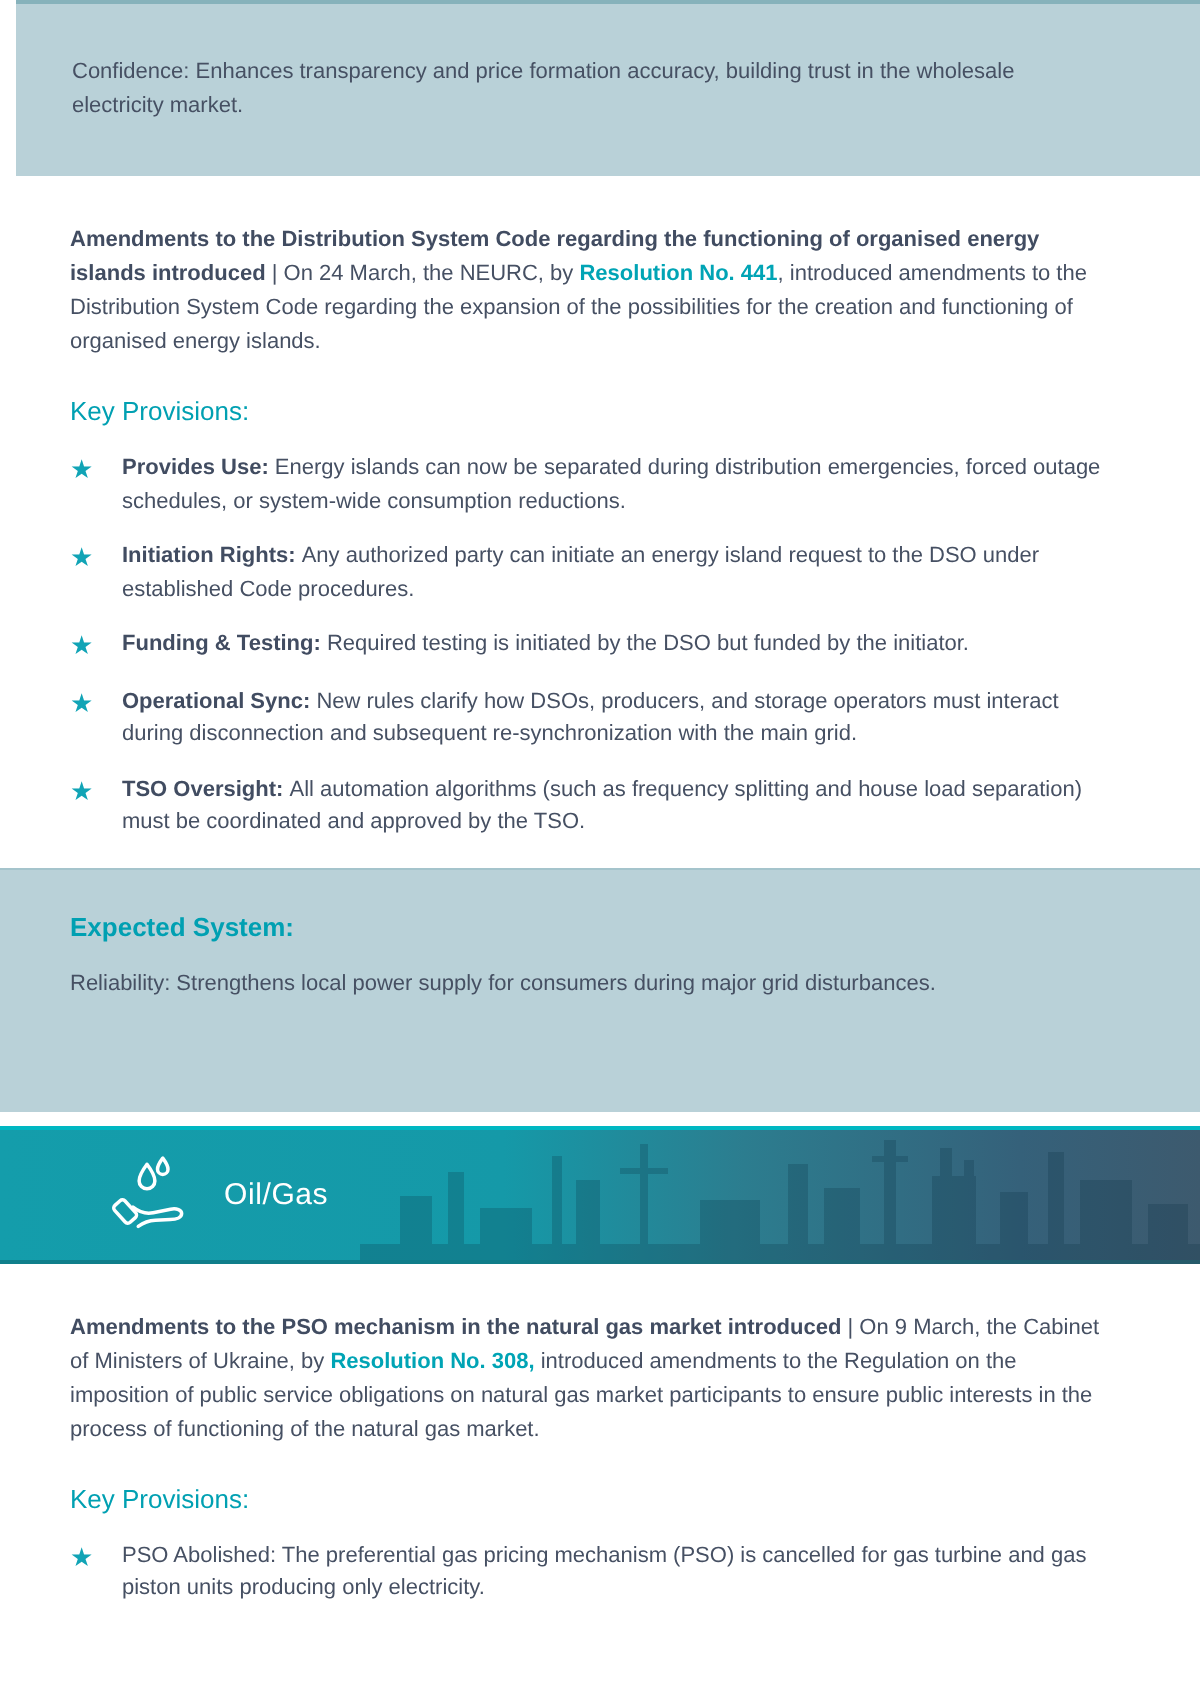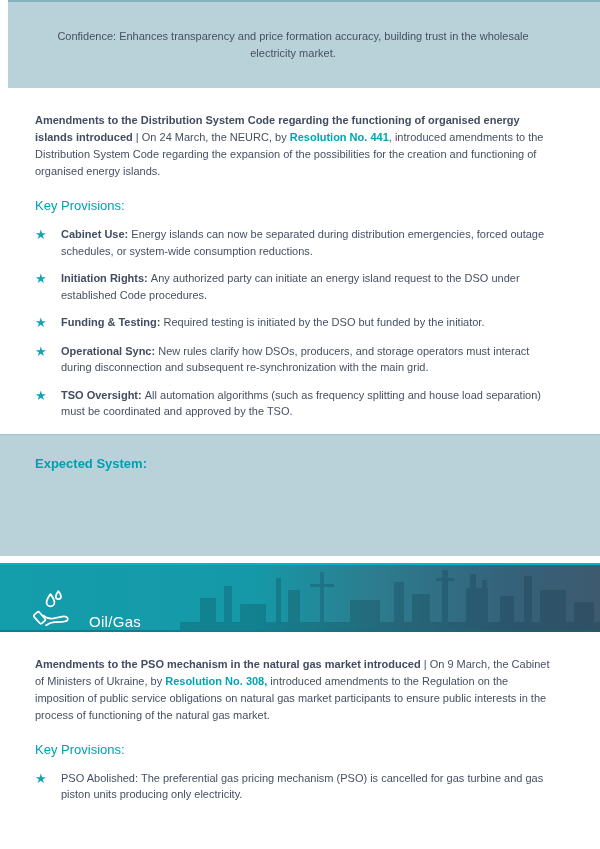--- a/index.html
+++ b/index.html
@@ -12,21 +12,20 @@
     position: relative;
   }
   .band {
     background: #b9d1d8;
   }
   .band-top {
     margin-left: 8px;
     height: 88px;
     border-top: 2px solid #86b2bb;
     padding: 26px 50px 0 28px;
-    text-align: center;
   }
   .band-top p {
     font-size: 11px;
     line-height: 17px;
     max-width: 515px;
     color: #465063;
   }
   .content {
     padding: 0 40px 0 35px;
     margin-top: 24px;
@@ -85,22 +84,23 @@
     color: #465063;
   }
   .oilgas-banner {
     margin-top: 7px;
     height: 69px;
     position: relative;
     background: linear-gradient(90deg, #149dab 0%, #1599a8 42%, #2c7d8f 62%, #35617a 85%, #3d5a6e 100%);
     border-top: 2px solid #00b7c2;
     border-bottom: 2px solid rgba(8, 90, 100, 0.45);
     display: flex;
-    align-items: flex-end;
+    align-items: center;
     overflow: hidden;
+    padding-left: 23px;
   }
   .oilgas-banner .skyline {
     position: absolute;
     right: 0; bottom: 0;
     width: 70%;
     height: 100%;
     opacity: 0.22;
     pointer-events: none;
   }
   .oilgas-icon {
@@ -129,21 +129,21 @@
 
   <p class="para sec1-heading">
     <span class="b">Amendments to the Distribution System Code regarding the functioning of organised energy islands introduced</span><span> | </span><span>On 24 March, the NEURC, by </span><span class="link">Resolution No. 441</span><span>, introduced amendments to the Distribution System Code regarding the expansion of the possibilities for the creation and functioning of organised energy islands.</span>
   </p>
 
   <div class="kp">Key Provisions:</div>
 
   <ul class="bullets">
     <li class="bullet">
       <span class="star">★</span>
-      <span class="bullet-text"><span class="b">Cabinet Use: </span><span>Energy islands can now be separated during distribution emergencies, forced outage schedules, or system-wide consumption reductions.</span></span>
+      <span class="bullet-text"><span class="b">Provides Use: </span><span>Energy islands can now be separated during distribution emergencies, forced outage schedules, or system-wide consumption reductions.</span></span>
     </li>
     <li class="bullet">
       <span class="star">★</span>
       <span class="bullet-text"><span class="b">Initiation Rights: </span><span>Any authorized party can initiate an energy island request to the DSO under established Code procedures.</span></span>
     </li>
     <li class="bullet">
       <span class="star">★</span>
       <span class="bullet-text"><span class="b">Funding &amp; Testing: </span><span>Required testing is initiated by the DSO but funded by the initiator.</span></span>
     </li>
     <li class="bullet">
@@ -152,20 +152,21 @@
     </li>
     <li class="bullet">
       <span class="star">★</span>
       <span class="bullet-text"><span class="b">TSO Oversight: </span><span>All automation algorithms (such as frequency splitting and house load separation) must be coordinated and approved by the TSO.</span></span>
     </li>
   </ul>
 </div>
 
 <div class="band impact-band">
   <div class="impact-label">Expected System:</div>
+  <p class="impact-item">Reliability: Strengthens local power supply for consumers during major grid disturbances.</p>
 </div>
 
 <div class="oilgas-banner">
   <svg class="skyline" viewBox="0 0 420 70" preserveAspectRatio="xMaxYMax slice">
     <g fill="#082e40">
       <rect x="20" y="38" width="16" height="32"></rect>
       <rect x="44" y="26" width="8" height="44"></rect>
       <rect x="60" y="44" width="26" height="26"></rect>
       <rect x="96" y="18" width="5" height="52"></rect>
       <rect x="108" y="30" width="12" height="40"></rect>

